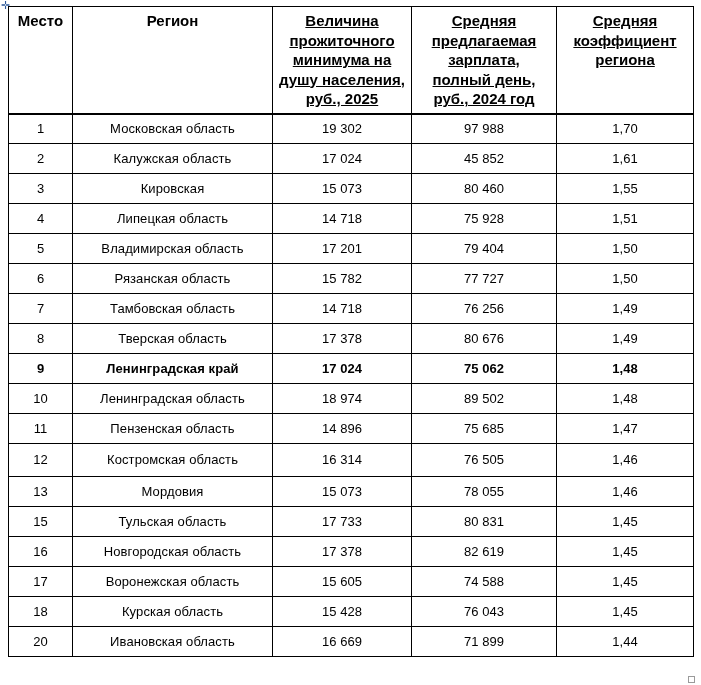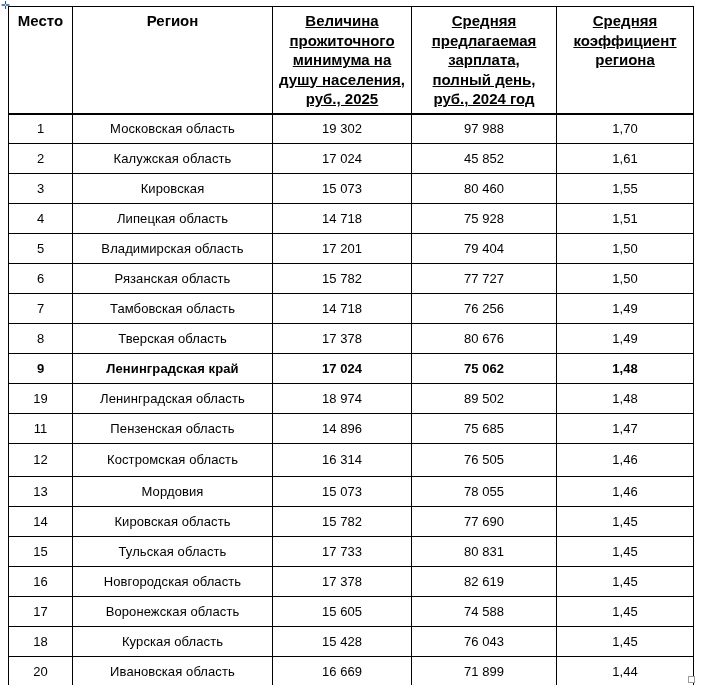--- a/index.html
+++ b/index.html
@@ -211,21 +211,21 @@
           <td class="col-coefficient">1,49</td>
         </tr>
         <tr class="highlight">
           <td class="col-place">9</td>
           <td class="col-region">Ленинградская край</td>
           <td class="col-minimum">17 024</td>
           <td class="col-salary">75 062</td>
           <td class="col-coefficient">1,48</td>
         </tr>
         <tr>
-          <td class="col-place">19</td>
+          <td class="col-place">10</td>
           <td class="col-region">Ленинградская область</td>
           <td class="col-minimum">18 974</td>
           <td class="col-salary">89 502</td>
           <td class="col-coefficient">1,48</td>
         </tr>
         <tr>
           <td class="col-place">11</td>
           <td class="col-region">Пензенская область</td>
           <td class="col-minimum">14 896</td>
           <td class="col-salary">75 685</td>
@@ -239,27 +239,20 @@
           <td class="col-coefficient">1,46</td>
         </tr>
         <tr>
           <td class="col-place">13</td>
           <td class="col-region">Мордовия</td>
           <td class="col-minimum">15 073</td>
           <td class="col-salary">78 055</td>
           <td class="col-coefficient">1,46</td>
         </tr>
         <tr>
-          <td class="col-place">14</td>
-          <td class="col-region">Кировская область</td>
-          <td class="col-minimum">15 782</td>
-          <td class="col-salary">77 690</td>
-          <td class="col-coefficient">1,45</td>
-        </tr>
-        <tr>
           <td class="col-place">15</td>
           <td class="col-region">Тульская область</td>
           <td class="col-minimum">17 733</td>
           <td class="col-salary">80 831</td>
           <td class="col-coefficient">1,45</td>
         </tr>
         <tr>
           <td class="col-place">16</td>
           <td class="col-region">Новгородская область</td>
           <td class="col-minimum">17 378</td>

